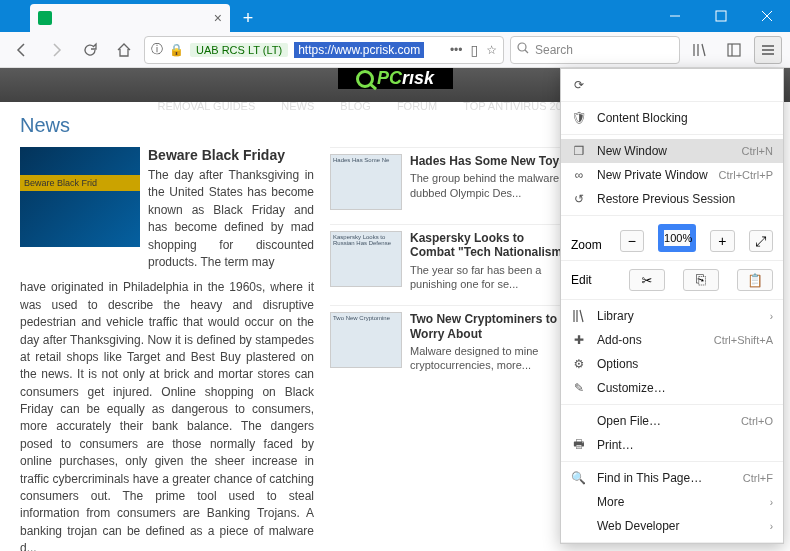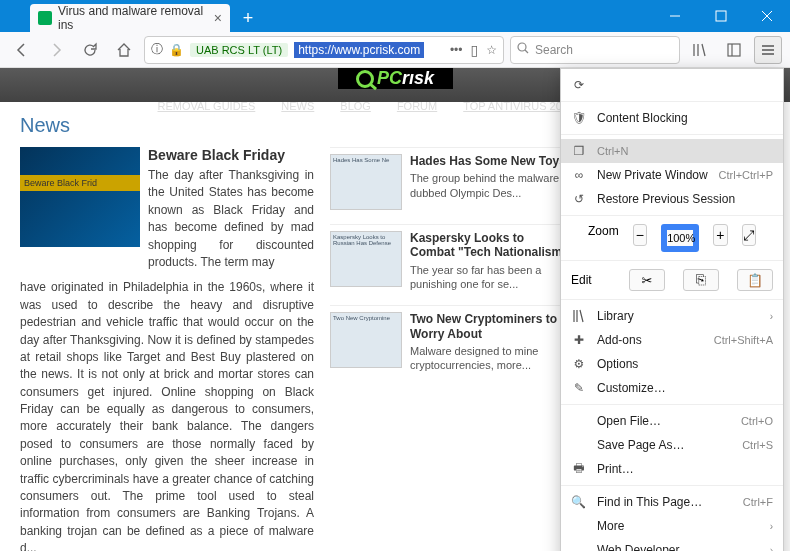--- a/index.html
+++ b/index.html
@@ -33,21 +33,21 @@
 
 
 .page { position: relative; height: calc(551px - 32px - 36px); overflow: hidden; background: #fff; }
 .site-header { height: 34px; background: linear-gradient(#5a5a5a,#424242); display: flex; align-items: center; flex-direction: column; }
 .logo { width: 115px; height: 34px; background: #000; display: flex; align-items: center; justify-content: center; font-style: italic; font-weight: bold; }
 .logo-text { color: #7be04a; font-size: 18px; }
 .logo-text .white { color: #fff; }
 .logo-glass { width: 18px; height: 18px; border: 3px solid #7be04a; border-radius: 50%; position: relative; margin-right: 3px; }
 .logo-glass::after { content:""; position:absolute; width:8px; height:3px; background:#7be04a; bottom:-3px; right:-6px; transform: rotate(40deg); }
 .nav { display: flex; gap: 0; }
-.nav-item { padding: 0 13px; color: #ddd; font-size: 11px; line-height: 34px; text-decoration: underline; }
+.nav-item { padding: 0 13px; color: #ddd; font-size: 11px; line-height: 34px; }
 
 .content { padding: 12px 20px; display: flex; gap: 20px; }
 .main-col { flex: 1; }
 .side-col { width: 180px; }
 h2.section { color: #3e77aa; font-size: 20px; font-weight: normal; margin-bottom: 10px; }
 
 .lead-article { display: flex; gap: 0; margin-bottom: 8px; }
 .lead-thumb { width: 120px; height: 100px; background: linear-gradient(135deg,#03335a,#0560a0); flex-shrink: 0; position: relative; }
 .lead-thumb .banner { position:absolute; top:28px; left:0; right:0; background:#cba300; color:#333; font-size:9px; padding:3px 4px; }
 .lead-body { flex: 1; padding-left: 8px; }
@@ -73,36 +73,35 @@
 
 
 .menu-panel { position: absolute; right: 6px; top: 68px; width: 224px; background: #fff; border: 1px solid #ccc; box-shadow: 0 4px 16px rgba(0,0,0,0.25); font-size: 12px; z-index: 100; }
 .menu-sec { border-bottom: 1px solid #eee; padding: 4px 0; }
 .menu-row { display: flex; align-items: center; padding: 4px 10px; gap: 10px; color: #222; white-space: nowrap; }
 .menu-row.highlight { background: #e0e0e0; }
 .menu-row .mi-icon { width: 16px; height: 16px; display: flex; align-items: center; justify-content: center; color: #555; flex-shrink: 0; }
 .menu-row .mi-label { flex: 1; }
 .menu-row .mi-short { color: #888; font-size: 11px; }
 .menu-row .mi-chevron { color: #888; font-size: 10px; }
-.zoom-row { display: flex; align-items: flex-start; padding: 4px 27px; gap: 14px; }
+.zoom-row { display: flex; align-items: flex-end; padding: 4px 10px; gap: 14px; }
 .zoom-row .zlabel { width: 40px; }
 .zoom-row .zbtn { width: 28px; height: 22px; border: 1px solid #ccc; border-radius: 3px; display: flex; align-items: center; justify-content: center; font-size: 14px; background: #fafafa; }
 .zoom-row .zval { width: 38px; text-align: center; font-size: 11px; border: 6px solid #3b82f6; border-radius: 3px; padding: 2px 0; background: #fafafa; }
 .edit-row { display: flex; align-items: center; padding: 4px 10px; gap: 14px; justify-content: space-between; }
 .edit-row .elabel { width: 40px; }
 .edit-row .ebtn { width: 36px; height: 22px; border: 1px solid #ccc; border-radius: 3px; display: flex; align-items: center; justify-content: center; font-size: 13px; background: #fafafa; }
 </style>
 </head>
 <body>
 
 <div class="titlebar">
   <div class="tabstrip">
     <div class="tab">
       <div class="favicon"></div>
-      <span>Virus and malware removal ins</span>
       <span class="tab-close">×</span>
     </div>
     <div class="newtab">+</div>
   </div>
   <div class="window-controls">
     <div class="win-btn">
         <svg viewBox="0 0 12 12">
           <line x1="1" y1="6" x2="11" y2="6" stroke="#fff" stroke-width="1"></line>
         </svg>
       </div>
@@ -267,20 +266,21 @@
   </div>
   <div class="menu-sec">
     <div class="menu-row">
       <span class="mi-icon">🛡</span>
       <span class="mi-label">Content Blocking</span>
     </div>
   </div>
   <div class="menu-sec">
     <div class="menu-row highlight">
       <span class="mi-icon">❐</span>
+      <span class="mi-label">New Window</span>
       <span class="mi-short">Ctrl+N</span>
     </div>
     <div class="menu-row">
       <span class="mi-icon">∞</span>
       <span class="mi-label">New Private Window</span>
       <span class="mi-short">Ctrl+Ctrl+P</span>
     </div>
     <div class="menu-row">
       <span class="mi-icon">↺</span>
       <span class="mi-label">Restore Previous Session</span>
@@ -327,25 +327,20 @@
       <span class="mi-label">Customize…</span>
     </div>
   </div>
   <div class="menu-sec">
     <div class="menu-row">
       <span class="mi-icon"></span>
       <span class="mi-label">Open File…</span>
       <span class="mi-short">Ctrl+O</span>
     </div>
     <div class="menu-row">
-      <span class="mi-icon"></span>
-      <span class="mi-label">Save Page As…</span>
-      <span class="mi-short">Ctrl+S</span>
-    </div>
-    <div class="menu-row">
       <span class="mi-icon">🖶</span>
       <span class="mi-label">Print…</span>
     </div>
   </div>
   <div class="menu-sec">
     <div class="menu-row">
       <span class="mi-icon">🔍</span>
       <span class="mi-label">Find in This Page…</span>
       <span class="mi-short">Ctrl+F</span>
     </div>

